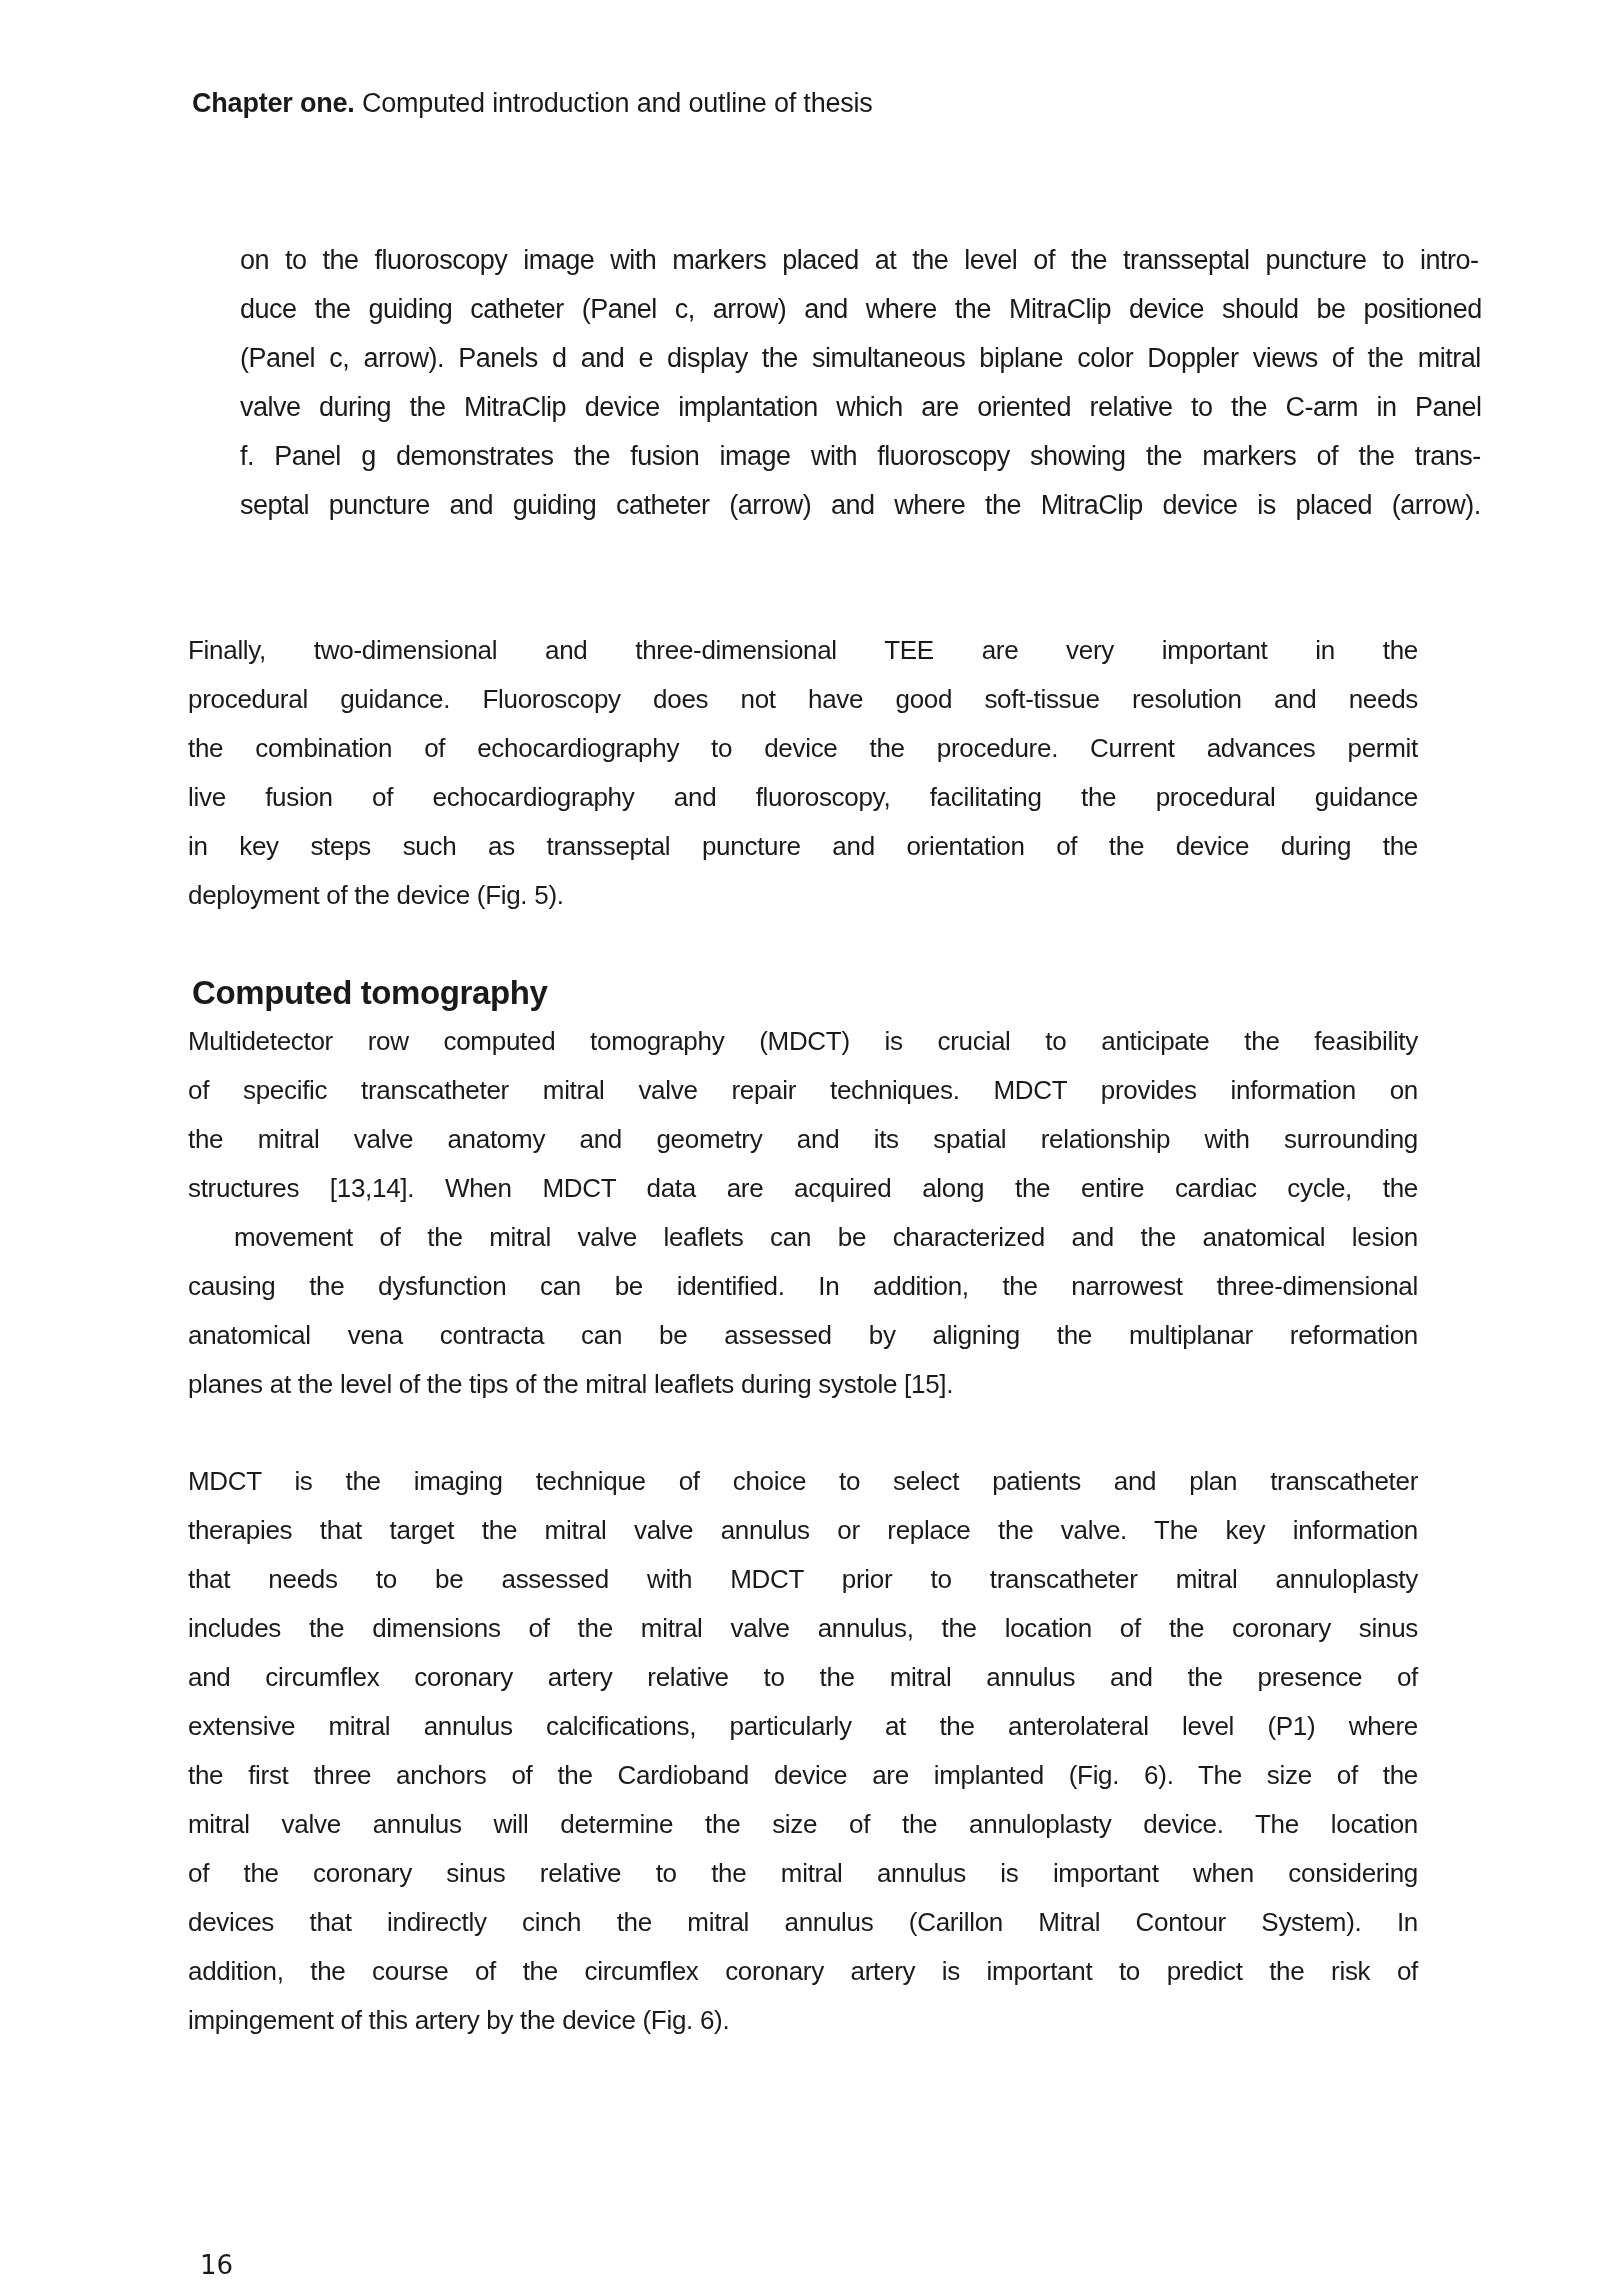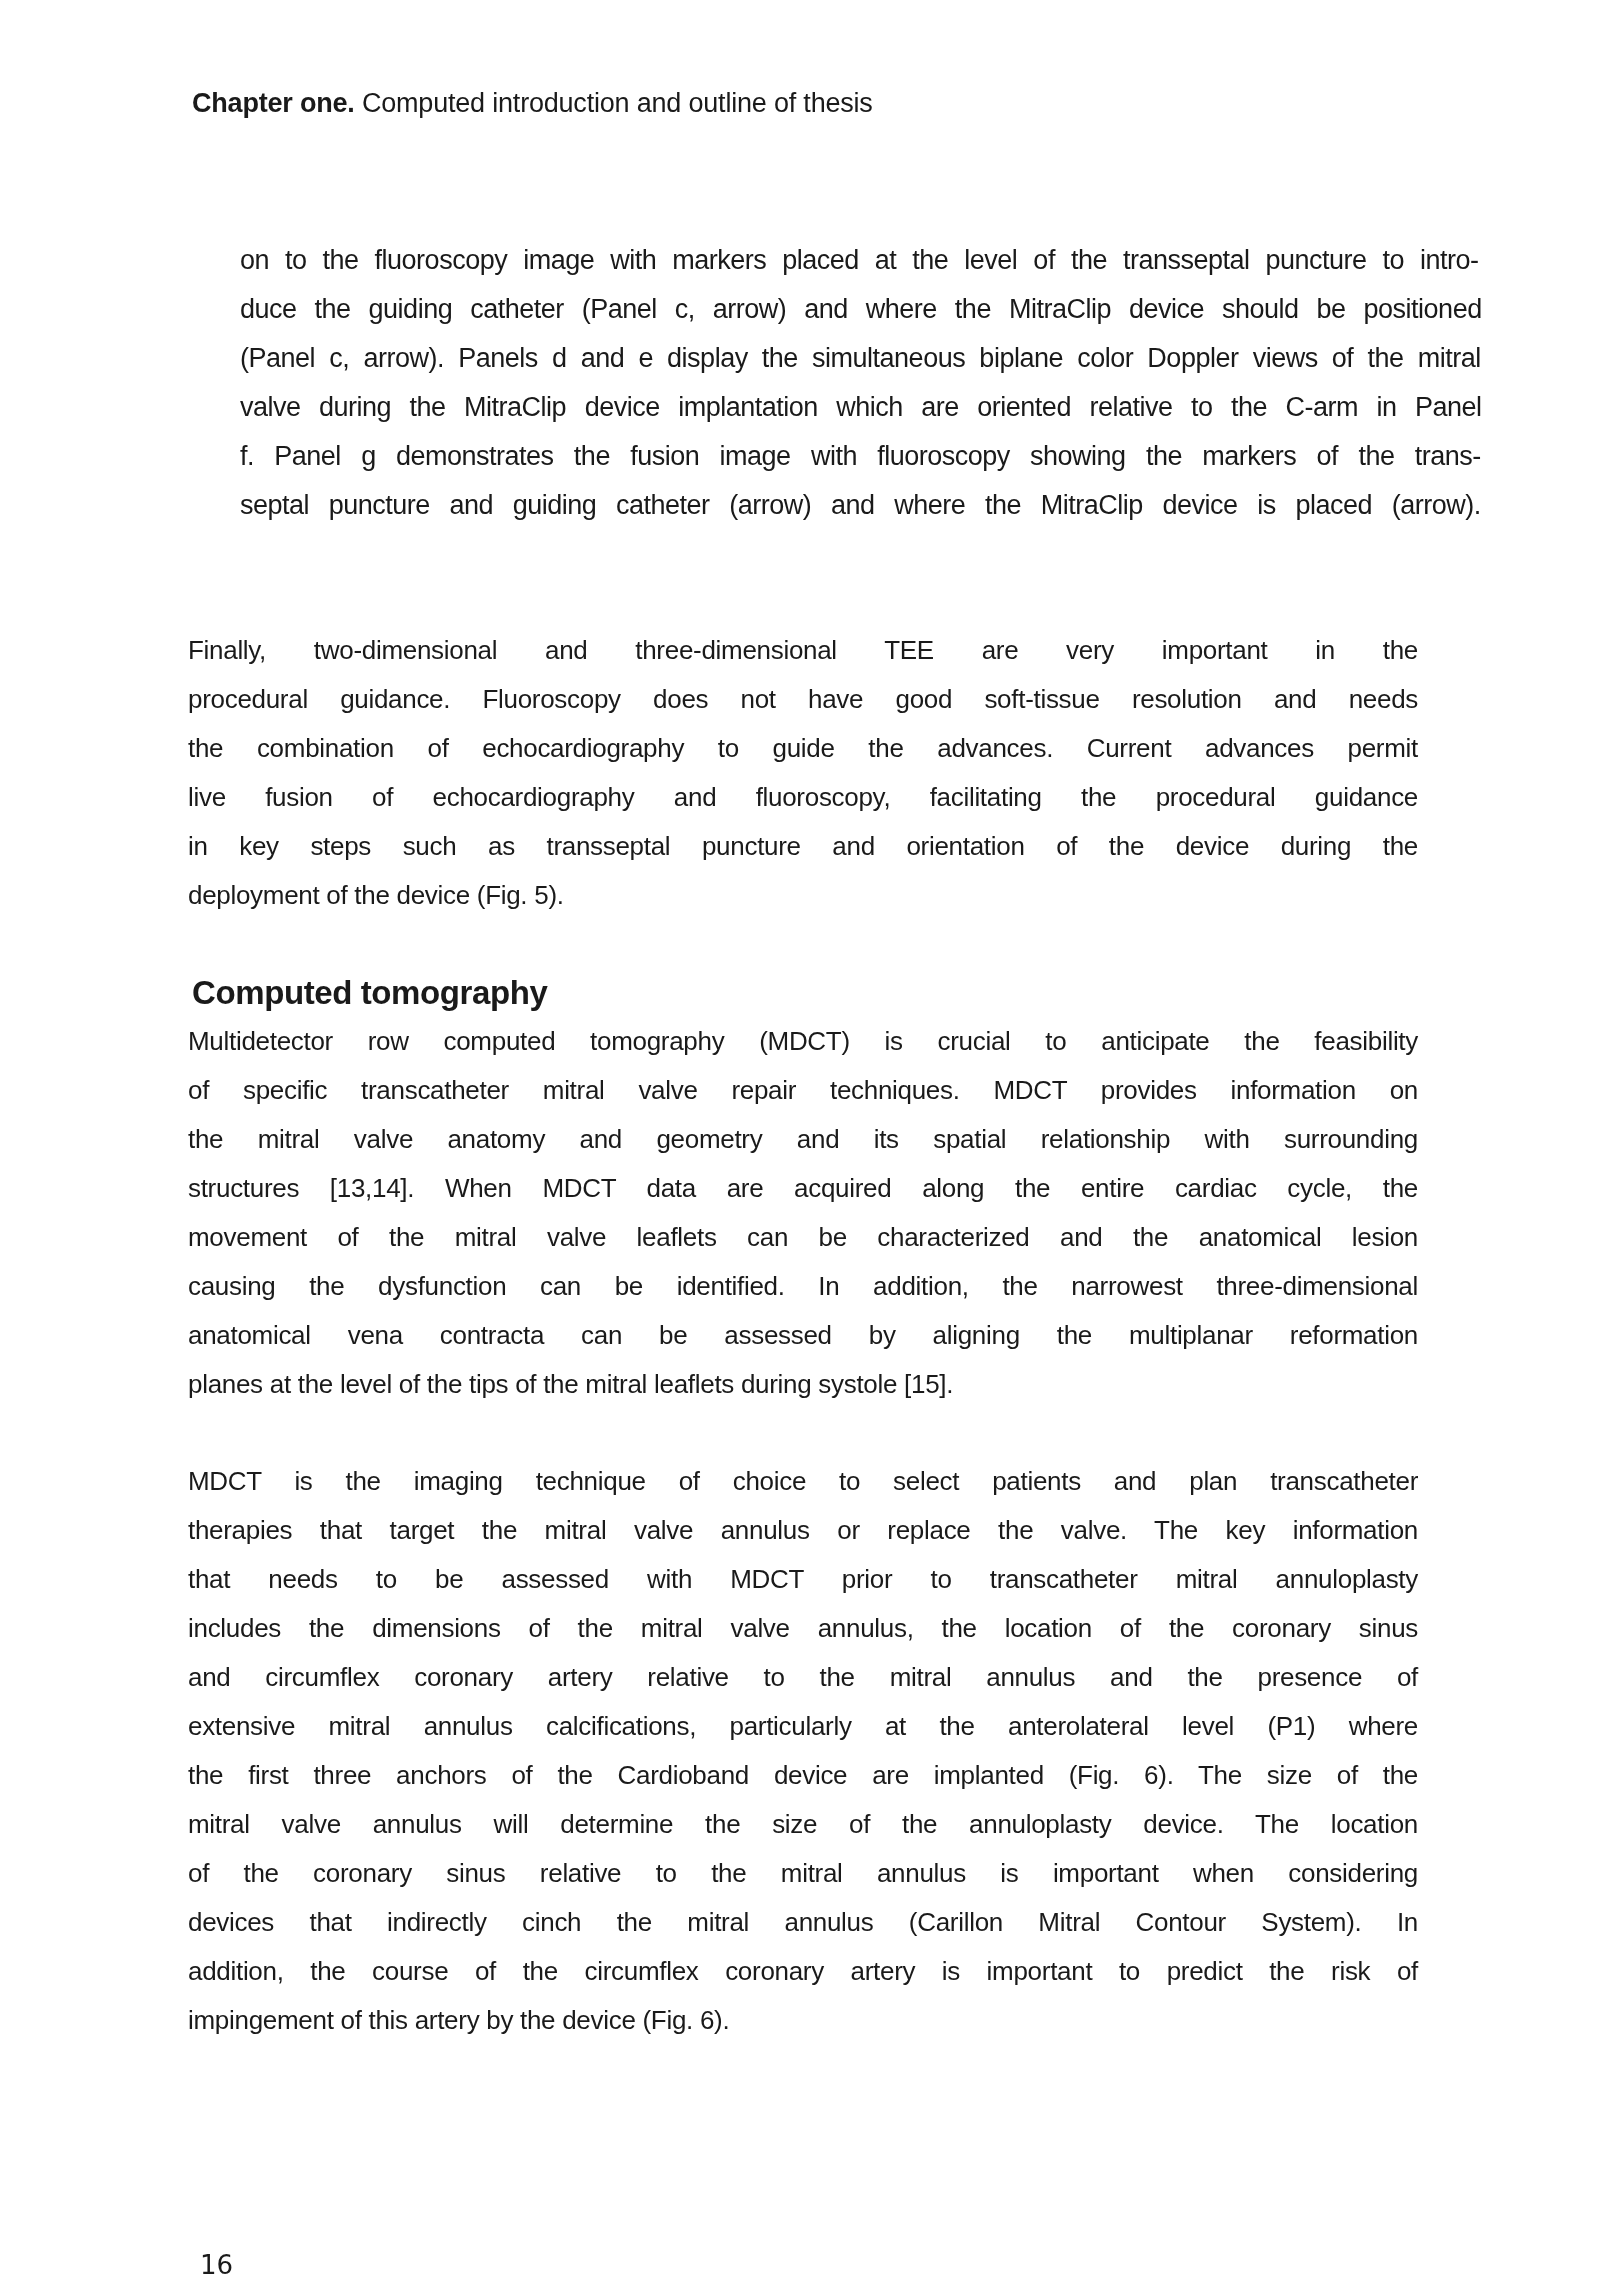--- a/index.html
+++ b/index.html
@@ -91,34 +91,34 @@
   <span class="line" style="display: block; word-spacing: 11px;">duce the guiding catheter (Panel c, arrow) and where the MitraClip device should be positioned</span>
   <span class="line" style="display: block; word-spacing: 7.2px;">(Panel c, arrow). Panels d and e display the simultaneous biplane color Doppler views of the mitral</span>
   <span class="line" style="display: block; word-spacing: 11.5px;">valve during the MitraClip device implantation which are oriented relative to the C-arm in Panel</span>
   <span class="line" style="display: block; word-spacing: 13.3px;">f. Panel g demonstrates the fusion image with fluoroscopy showing the markers of the trans-</span>
   <span class="line" style="display: block; word-spacing: 12.7px;">septal puncture and guiding catheter (arrow) and where the MitraClip device is placed (arrow).</span>
 </div>
 
 <div class="body-text para1">
   <span class="line" style="display: block; word-spacing: 18.4px;">Finally, two-dimensional and three-dimensional TEE are very important in the</span>
   <span class="line" style="display: block; word-spacing: 2.4px;">procedural guidance. Fluoroscopy does not have good soft-tissue resolution and needs</span>
-  <span class="line" style="display: block; word-spacing: 3.4px;">the combination of echocardiography to guide the advances. Current advances permit</span>
+  <span class="line" style="display: block; word-spacing: 3.4px;">the combination of echocardiography to device the procedure. Current advances permit</span>
   <span class="line" style="display: block; word-spacing: 7.9px;">live fusion of echocardiography and fluoroscopy, facilitating the procedural guidance</span>
   <span class="line" style="display: block; word-spacing: 8.3px;">in key steps such as transseptal puncture and orientation of the device during the</span>
   <span class="line last">deployment of the device (Fig. 5).</span>
 </div>
 
 <h2 class="section-heading" style="margin:0;">Computed tomography</h2>
 
 <div class="body-text para2">
   <span class="line" style="display: block; word-spacing: 5.5px;">Multidetector row computed tomography (MDCT) is crucial to anticipate the feasibility</span>
   <span class="line" style="display: block; word-spacing: 4.3px;">of specific transcatheter mitral valve repair techniques. MDCT provides information on</span>
   <span class="line" style="display: block; word-spacing: 7.7px;">the mitral valve anatomy and geometry and its spatial relationship with surrounding</span>
   <span class="line" style="display: block; word-spacing: 5.3px;">structures [13,14]. When MDCT data are acquired along the entire cardiac cycle, the</span>
-  <span class="line" style="display: block; word-spacing: 5px;">movement of the mitral valve leaflets can be characterized and the anatomical lesion</span>
+  <span class="line" style="display: block; word-spacing: 5px; margin-left: 46px;">movement of the mitral valve leaflets can be characterized and the anatomical lesion</span>
   <span class="line" style="display: block; word-spacing: 4.1px;">causing the dysfunction can be identified. In addition, the narrowest three-dimensional</span>
   <span class="line" style="display: block; word-spacing: 8.2px;">anatomical vena contracta can be assessed by aligning the multiplanar reformation</span>
   <span class="line last">planes at the level of the tips of the mitral leaflets during systole [15].</span>
 </div>
 
 <div class="body-text para3">
   <span class="line" style="display: block; word-spacing: 8px;">MDCT is the imaging technique of choice to select patients and plan transcatheter</span>
   <span class="line" style="display: block; word-spacing: 3.2px;">therapies that target the mitral valve annulus or replace the valve. The key information</span>
   <span class="line" style="display: block; word-spacing: 12.2px;">that needs to be assessed with MDCT prior to transcatheter mitral annuloplasty</span>
   <span class="line" style="display: block; word-spacing: 3.7px;">includes the dimensions of the mitral valve annulus, the location of the coronary sinus</span>

